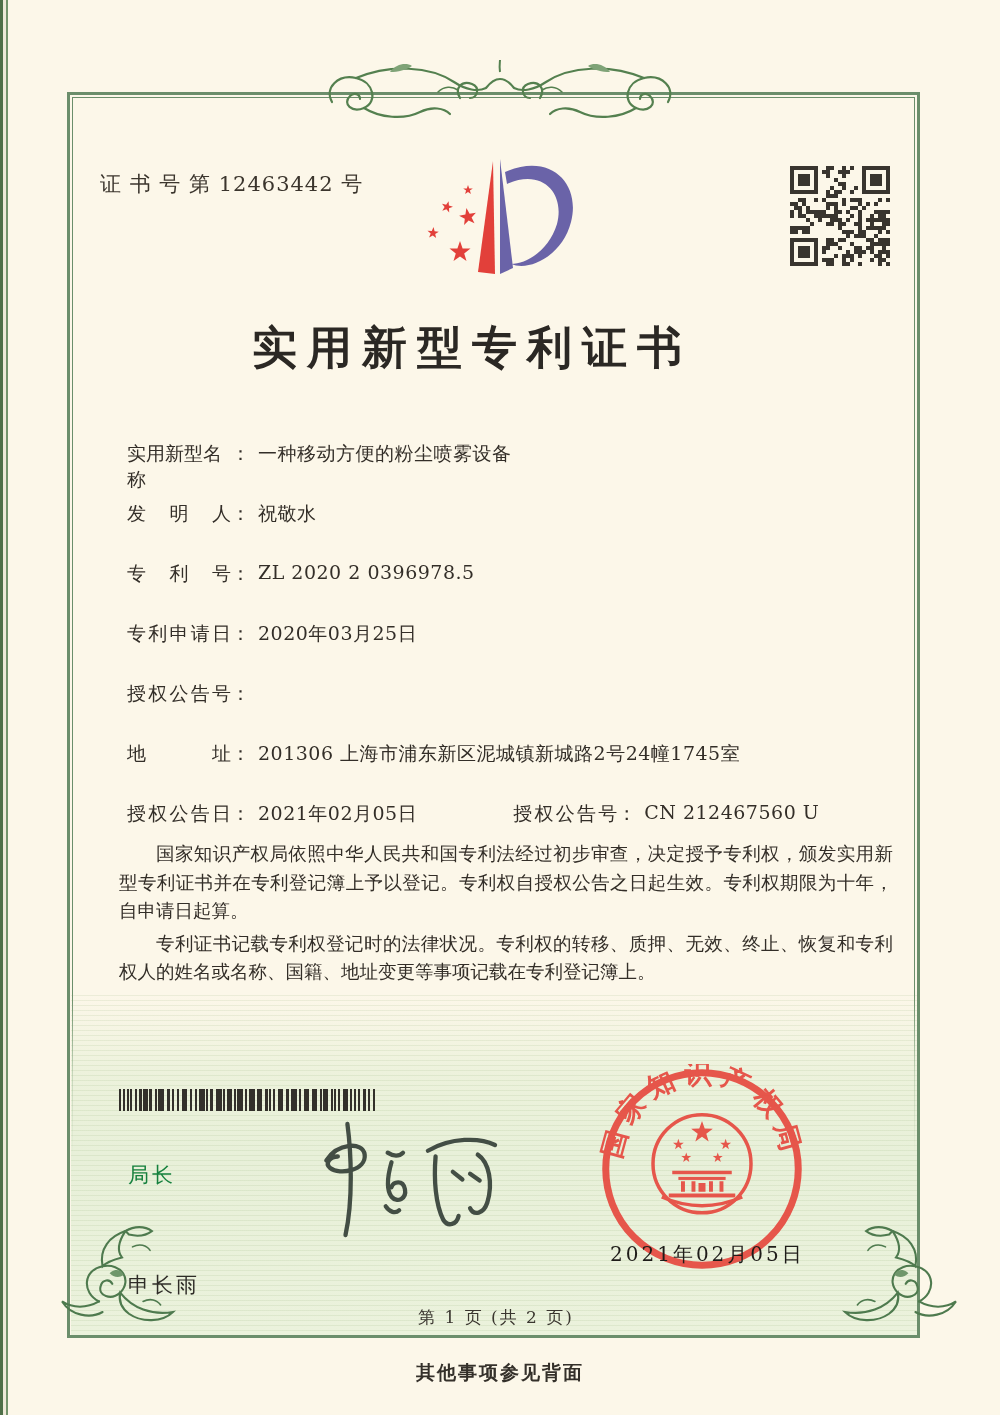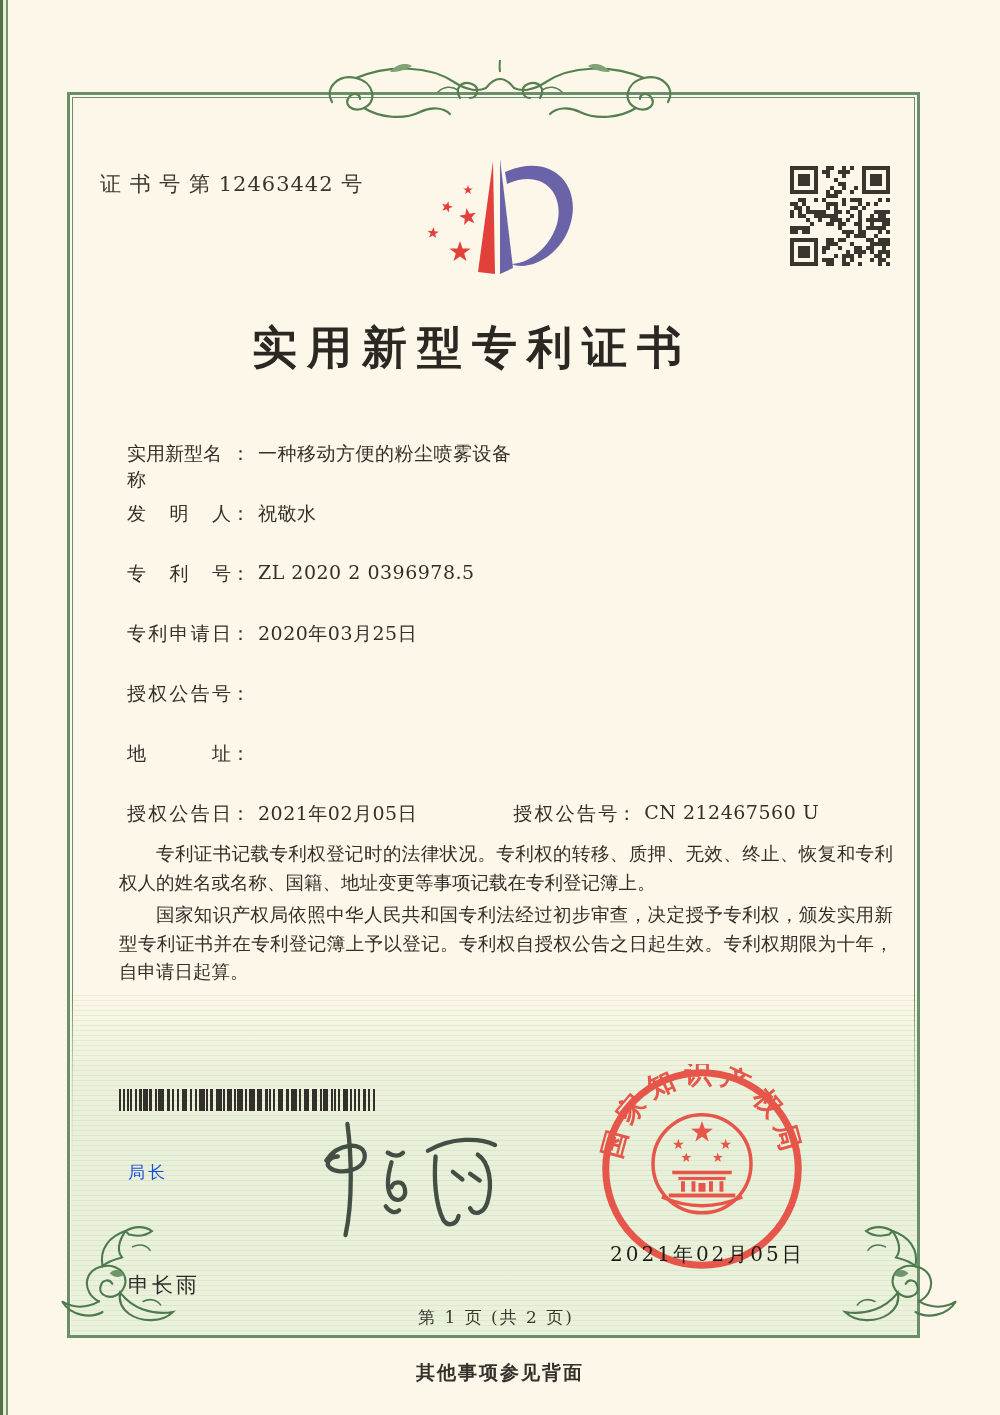--- a/index.html
+++ b/index.html
@@ -22,21 +22,21 @@
   .frow{display:flex;align-items:flex-start;height:60px;font-size:19px;color:#332e28;}
   .flabel{width:104px;display:inline-block;flex:none;text-align-last:justify;-moz-text-align-last:justify;}
   .fcolon{flex:none;margin-right:8px;}
   .fvalue{flex:none;letter-spacing:.5px;white-space:nowrap;}
   .fgroup2{margin-left:96px;display:flex;}
   .paras{position:absolute;left:119px;top:840px;width:774px;font-size:18.5px;line-height:28.5px;
         text-align:justify;color:#332e28;}
   .paras p{margin:0;text-indent:2em;}
   .paras p + p{margin-top:4px;}
   .barcode{position:absolute;left:119px;top:1089px;}
-  .signer-title{position:absolute;left:128px;top:1161px;font-size:17px;letter-spacing:3px;color:#1d4ed8;}
+  .signer-title{position:absolute;left:128px;top:1161px;font-size:21px;letter-spacing:3px;color:#15803d;}
   .signer-name{position:absolute;left:128px;top:1271px;font-size:21px;letter-spacing:3px;color:#2e2c27;}
   .signature{position:absolute;left:288px;top:1112px;}
   .seal{position:absolute;left:597px;top:1064px;opacity:.92;}
   .seal-date{position:absolute;left:610px;top:1241px;font-size:20px;letter-spacing:3px;color:#1e1c19;z-index:5;}
   .page-footer{position:absolute;left:0;width:992px;top:1306px;text-align:center;font-size:17px;letter-spacing:2px;color:#3a362f;}
   .back-note{position:absolute;left:0;width:1000px;top:1360px;text-align:center;font-size:19px;letter-spacing:2px;color:#34302a;font-weight:bold;}
   .orn-top{position:absolute;left:320px;top:58px;}
   .orn-bl{position:absolute;left:48px;top:1224px;}
   .orn-br{position:absolute;left:838px;top:1224px;transform:scaleX(-1);}
   svg{display:block;}
@@ -330,36 +330,37 @@
         <span class="fcolon">：</span>
         <span class="fvalue">2020年03月25日</span>
     </div>
     <div class="frow">
       <span class="flabel">授权公告号</span>
         <span class="fcolon">：</span>
     </div>
     <div class="frow">
       <span class="flabel">地址</span>
         <span class="fcolon">：</span>
+        <span class="fvalue">201306 上海市浦东新区泥城镇新城路2号24幢1745室</span>
     </div>
     <div class="frow">
       <span class="flabel">授权公告日</span>
         <span class="fcolon">：</span>
         <span class="fvalue">2021年02月05日</span>
       <span class="fgroup2">
           <span class="flabel">授权公告号</span>
           <span class="fcolon">：</span>
           <span class="fvalue">CN 212467560 U</span>
         </span>
     </div>
   </div>
 
   <div class="paras">
+    <p>国家知识产权局依照中华人民共和国专利法经过初步审查，决定授予专利权，颁发实用新型专利证书并在专利登记簿上予以登记。专利权自授权公告之日起生效。专利权期限为十年，自申请日起算。</p>
     <p>专利证书记载专利权登记时的法律状况。专利权的转移、质押、无效、终止、恢复和专利权人的姓名或名称、国籍、地址变更等事项记载在专利登记簿上。</p>
-    <p>国家知识产权局依照中华人民共和国专利法经过初步审查，决定授予专利权，颁发实用新型专利证书并在专利登记簿上予以登记。专利权自授权公告之日起生效。专利权期限为十年，自申请日起算。</p>
   </div>
 
   <svg class="barcode" width="262" height="22" viewBox="0 0 262 22" shape-rendering="crispEdges">
     <g id="barcode-bars" fill="#33302b">
         <rect x="0" y="0" width="2" height="22"></rect>
         <rect x="4" y="0" width="2" height="22"></rect>
         <rect x="8" y="0" width="2" height="22"></rect>
         <rect x="11" y="0" width="2" height="22"></rect>
         <rect x="16" y="0" width="2" height="22"></rect>
         <rect x="20" y="0" width="3" height="22"></rect>

